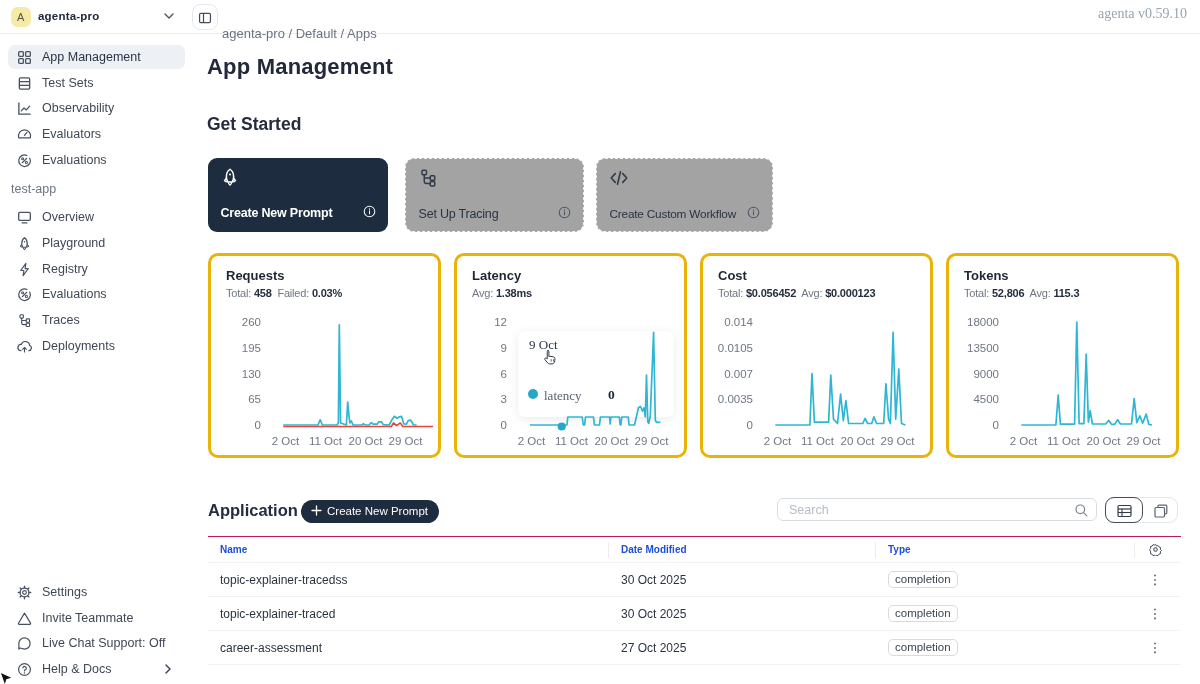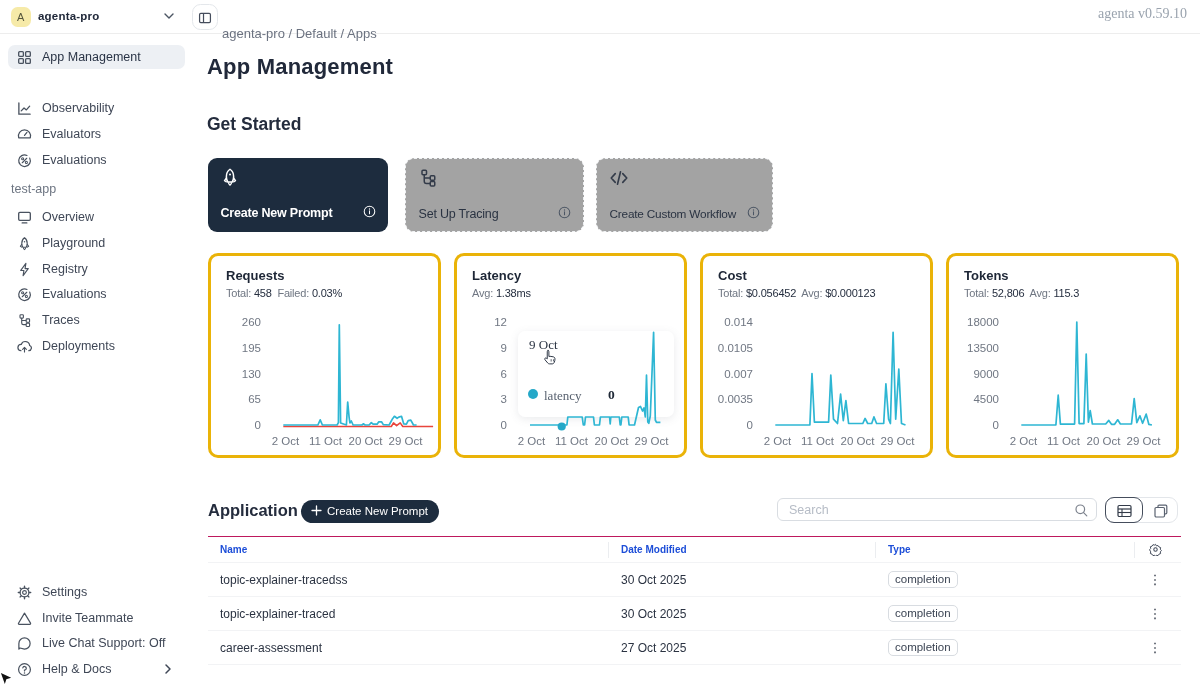--- a/index.html
+++ b/index.html
@@ -31,21 +31,21 @@
 .gs-light .gic { left:10px; }
 .gs-light .gt { left:9.5px; }
 .gs-card .gic { position:absolute; left:12px; top:9px; width:20px; height:20px; }
 .gs-card .gt { position:absolute; left:12.5px; top:48px; font-size:12.5px; letter-spacing:-0.2px; font-weight:500; }
 .gs-dark .gt { font-weight:700; }
 .gs-card .ginfo { position:absolute; right:12px; top:47px; width:13px; height:13px; }
 .stat-card { position:absolute; top:219px; width:233px; height:205px; background:#fff;
   border:3px solid #eab308; border-radius:10px; }
 .stat-card .st { position:absolute; left:15px; top:12px; font-size:13px; font-weight:700; color:#1d2636; }
 .stat-card .ss { position:absolute; left:15px; top:31px; font-size:11px; letter-spacing:-0.2px; color:#6f7682; }
-.stat-card .ss b { color:#252e3f; font-weight:400; }
+.stat-card .ss b { color:#252e3f; font-weight:700; }
 .stat-card svg.chart { position:absolute; left:0; top:0; }
 .app-row { position:absolute; top:462px; left:0; width:993px; }
 .app-title { position:absolute; left:1px; top:5px; font-size:16.5px; font-weight:700; color:#242c3d; }
 .btn-dark { position:absolute; left:94px; top:3.5px; height:23px; padding:0 11px 0 26px; background:#1d2c3e;
   color:#fff; font-size:11.5px; line-height:23px; border-radius:12px; }
 .btn-dark svg { position:absolute; left:10px; top:5.5px; }
 .search { position:absolute; left:570px; top:2px; width:320px; height:23px; border:1px solid #d9dde2;
   border-radius:6px; background:#fff; }
 .search .ph { position:absolute; left:11px; top:4px; font-size:12.5px; color:#b6bcc6; }
 .search svg { position:absolute; right:7px; top:4px; }
@@ -83,20 +83,28 @@
 
 <div class="sidebar">
   <div class="nav-item active" style="top:11px">
       <svg class="ic" viewBox="0 0 16 16" fill="none">
         <rect x="1.8" y="1.8" width="5" height="5" rx="1" stroke="currentColor" stroke-width="1.4"></rect>
         <rect x="9.2" y="1.8" width="5" height="5" rx="1" stroke="currentColor" stroke-width="1.4"></rect>
         <rect x="1.8" y="9.2" width="5" height="5" rx="1" stroke="currentColor" stroke-width="1.4"></rect>
         <rect x="9.2" y="9.2" width="5" height="5" rx="1" stroke="currentColor" stroke-width="1.4"></rect>
       </svg>
       <span class="lb">App Management</span>
+    </div>
+  <div class="nav-item" style="top:37px">
+      <svg class="ic" viewBox="0 0 16 16" fill="none">
+        <rect x="2.5" y="2" width="11" height="12" rx="1.2" stroke="currentColor" stroke-width="1.4"></rect>
+        <line x1="2.5" y1="6" x2="13.5" y2="6" stroke="currentColor" stroke-width="1.4"></line>
+        <line x1="2.5" y1="10" x2="13.5" y2="10" stroke="currentColor" stroke-width="1.4"></line>
+      </svg>
+      <span class="lb">Test Sets</span>
     </div>
   <div class="nav-item" style="top:62px">
       <svg class="ic" viewBox="0 0 16 16" fill="none">
         <path d="M2 2v12h12" stroke="currentColor" stroke-width="1.4" stroke-linecap="round"></path>
         <path d="M4.5 10.5l3-3 2.5 2 3.5-4" stroke="currentColor" stroke-width="1.4" stroke-linecap="round" stroke-linejoin="round"></path>
       </svg>
       <span class="lb">Observability</span>
     </div>
   <div class="nav-item" style="top:88px">
       <svg class="ic" viewBox="0 0 16 16" fill="none">

